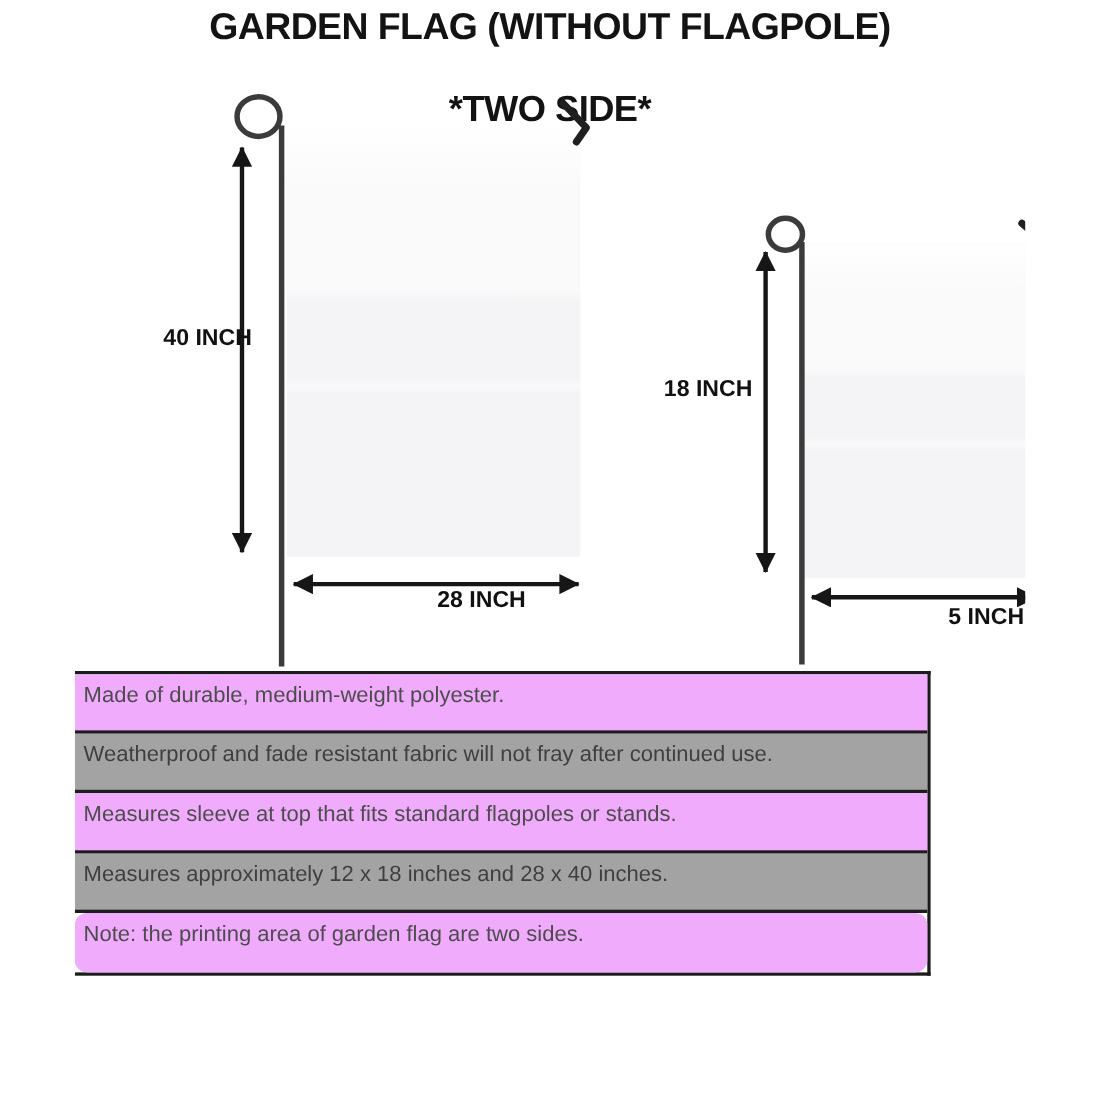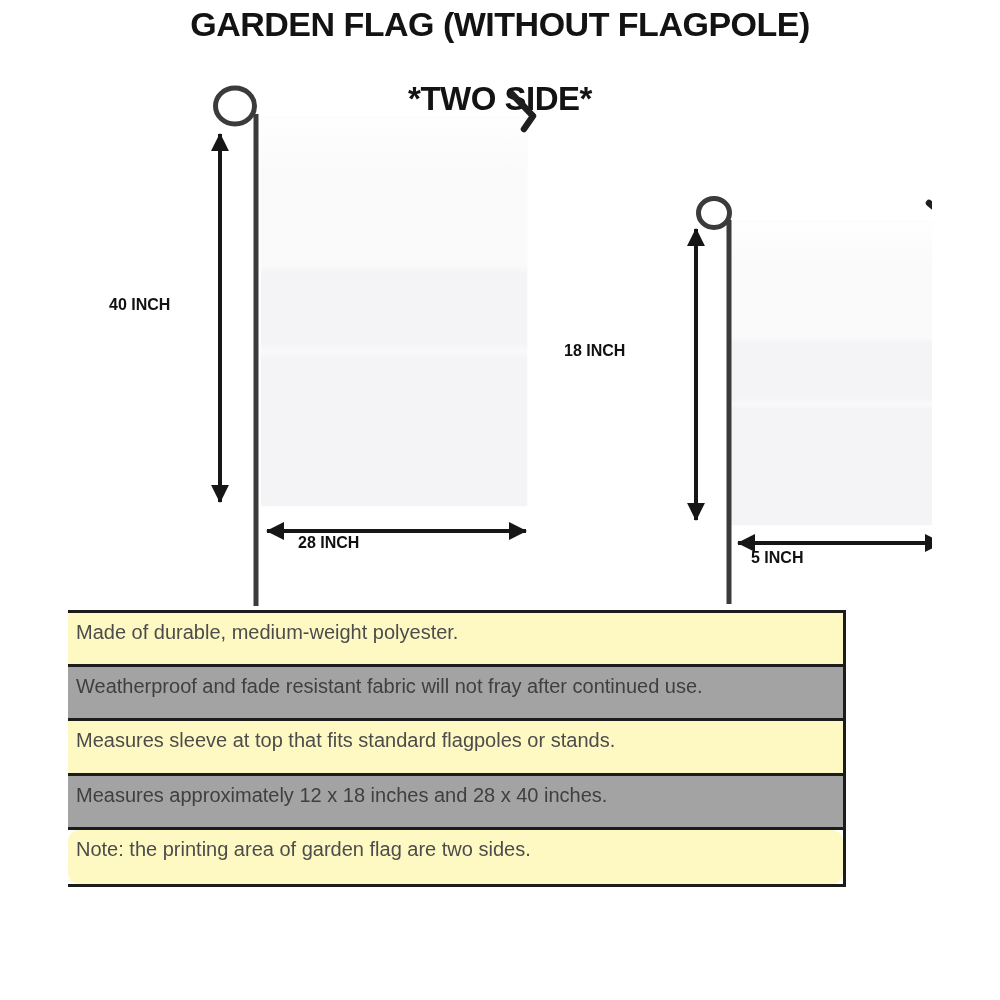--- a/index.html
+++ b/index.html
@@ -51,24 +51,24 @@
   .diagram-svg {
     position: absolute;
     left: 0; top: 0;
     width: 1000px; height: 1000px;
     pointer-events: none;
   }
 
   
   .dim-label {
     position: absolute;
-    font-size: 16px;
+    font-size: 21px;
     font-weight: 700;
     color: #111111;
-    text-align: left;
+    text-align: right;
     letter-spacing: 0px;
     white-space: nowrap;
   }
   .dim-40 { left: 41px;  top: 296px; width: 120px; }
   .dim-28 { left: 230px; top: 534px; width: 180px; }
   .dim-18 { left: 496px; top: 342px; width: 120px; }
   .dim-12 { left: 683px; top: 549px; width: 180px; }
 
   
   .spec-table {
@@ -81,21 +81,21 @@
   }
   .spec-row {
     height: 54.2px;
     box-sizing: border-box;
     padding: 6px 10px 0 8px;
     font-size: 20px;
     line-height: 26px;
     border-bottom: 3px solid #1c1c1c;
   }
   .spec-row:last-child { border-bottom: none; border-radius: 11px; }
-  .spec-row.gray  { background: #fef9c3; color: #4c4c4c; }
+  .spec-row.gray  { background: #f0abfc; color: #4c4c4c; }
   .spec-row.white { background: #a3a3a3; color: #3f3f3f; }
 </style>
 </head>
 <body>
 
 <div class="stage">
 
   <div class="title-block">
     <div class="title-line1">GARDEN FLAG (WITHOUT FLAGPOLE)</div>
     <div class="title-line2">*TWO SIDE*</div>

